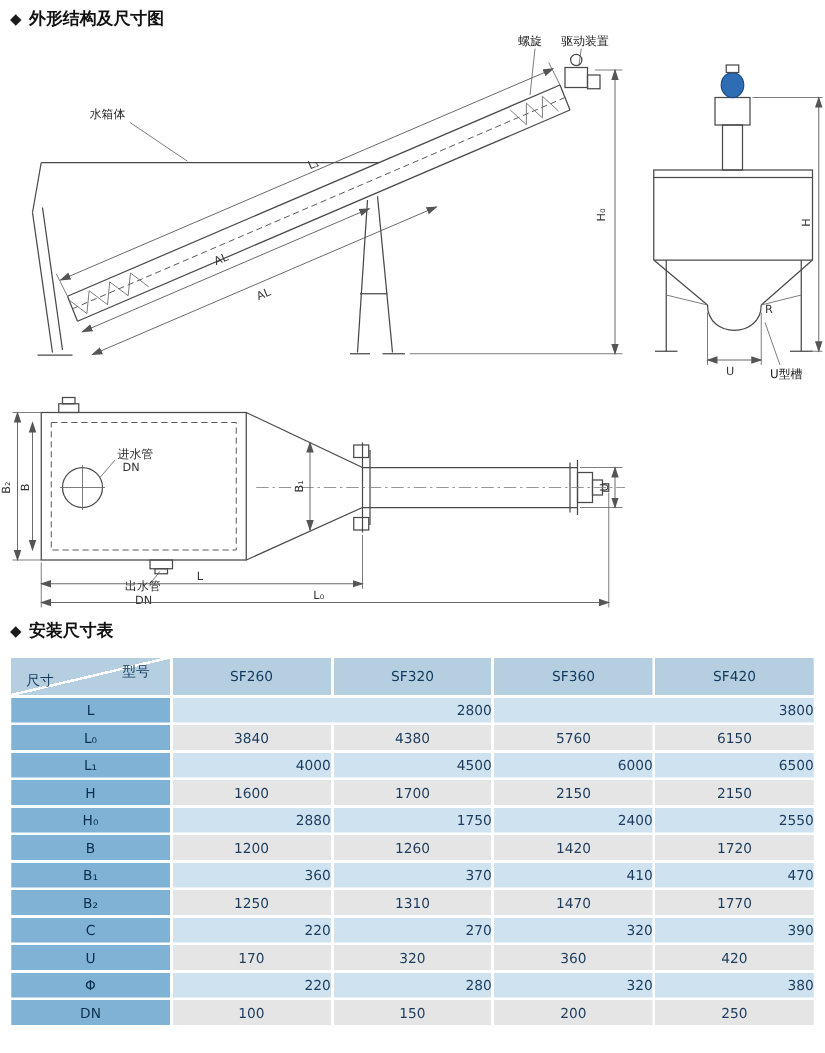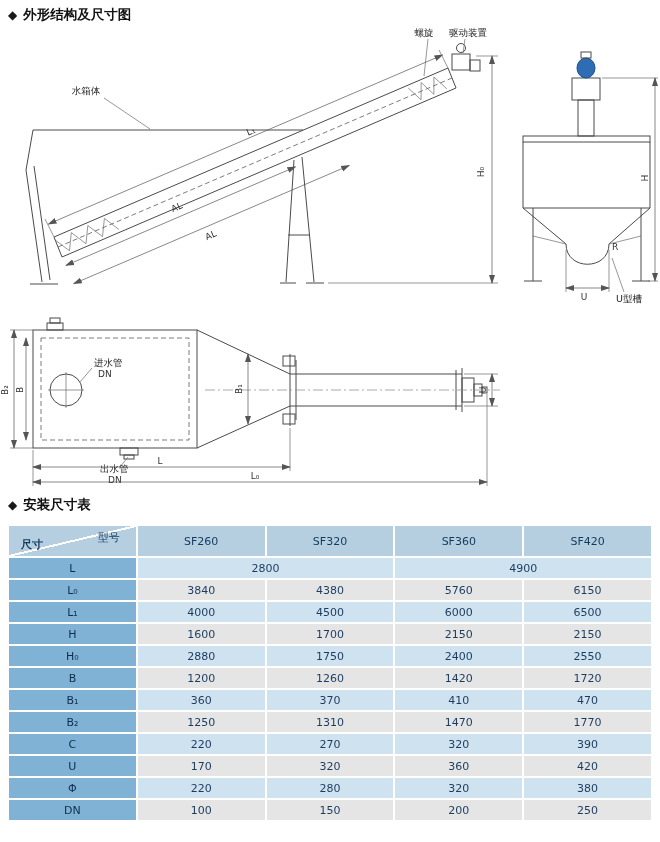--- a/index.html
+++ b/index.html
@@ -11,27 +11,27 @@
   .thin{stroke:#6a6a6a;stroke-width:0.7;fill:none;}
   .dash{stroke:#5a5a5a;stroke-width:0.8;fill:none;stroke-dasharray:5 3;}
   .cline{stroke:#888;stroke-width:0.7;fill:none;stroke-dasharray:10 3 2 3;}
   .dim{stroke:#555;stroke-width:0.7;fill:none;}
   .t{font-size:9px;fill:#333;}
   .tc{font-size:9.5px;fill:#222;}
   .dim-table{border-collapse:collapse;table-layout:fixed;width:646px;margin:8px 7px 0 7px;font-size:11px;color:#1b3c5f;}
   .dim-table td{border:2px solid #ffffff;text-align:center;height:20px;padding:0;overflow:hidden;}
   .dim-table tr.head td{background:#b5cfe0;height:30px;color:#123a5e;}
   .dim-table td.lab{background:#7fb2d5;color:#0d2f4e;width:134px;}
-  .dim-table tr.rd td:not(.lab){background:#cfe2ef;}
+  .dim-table tr.rd td:not(.lab){background:#cfe2ef;text-align:right;}
   .dim-table tr.rl td:not(.lab){background:#e5e5e5;}
   td.corner{position:relative;background:#b5cfe0;}
   td.corner::before{content:"";position:absolute;inset:0;
     background:linear-gradient(to bottom right,transparent calc(50% - 1px),#ffffff calc(50% - 1px),#ffffff calc(50% + 1px),transparent calc(50% + 1px));}
   td.corner .c-top{position:absolute;top:4px;right:16px;}
-  td.corner .c-bot{position:absolute;bottom:4px;left:12px;font-weight:bold;}
+  td.corner .c-bot{position:absolute;bottom:4px;left:12px;}
 </style>
 </head>
 <body>
 
 <div class="sec-title">
   <span class="diamond">◆</span>
   <span>外形结构及尺寸图</span>
 </div>
 
 <svg width="660" height="464" viewBox="0 0 660 464">
@@ -196,21 +196,21 @@
       <span class="c-bot">尺寸</span>
     </td>
     <td>SF260</td>
     <td>SF320</td>
     <td>SF360</td>
     <td>SF420</td>
   </tr>
   <tr class="rd">
     <td class="lab">L</td>
     <td colspan="2">2800</td>
-    <td colspan="2">4900</td>
+    <td colspan="2">3800</td>
   </tr>
   <tr class="rl">
     <td class="lab">L₀</td>
     <td>3840</td>
     <td>4380</td>
     <td>5760</td>
     <td>6150</td>
   </tr>
   <tr class="rd">
     <td class="lab">L₁</td>

